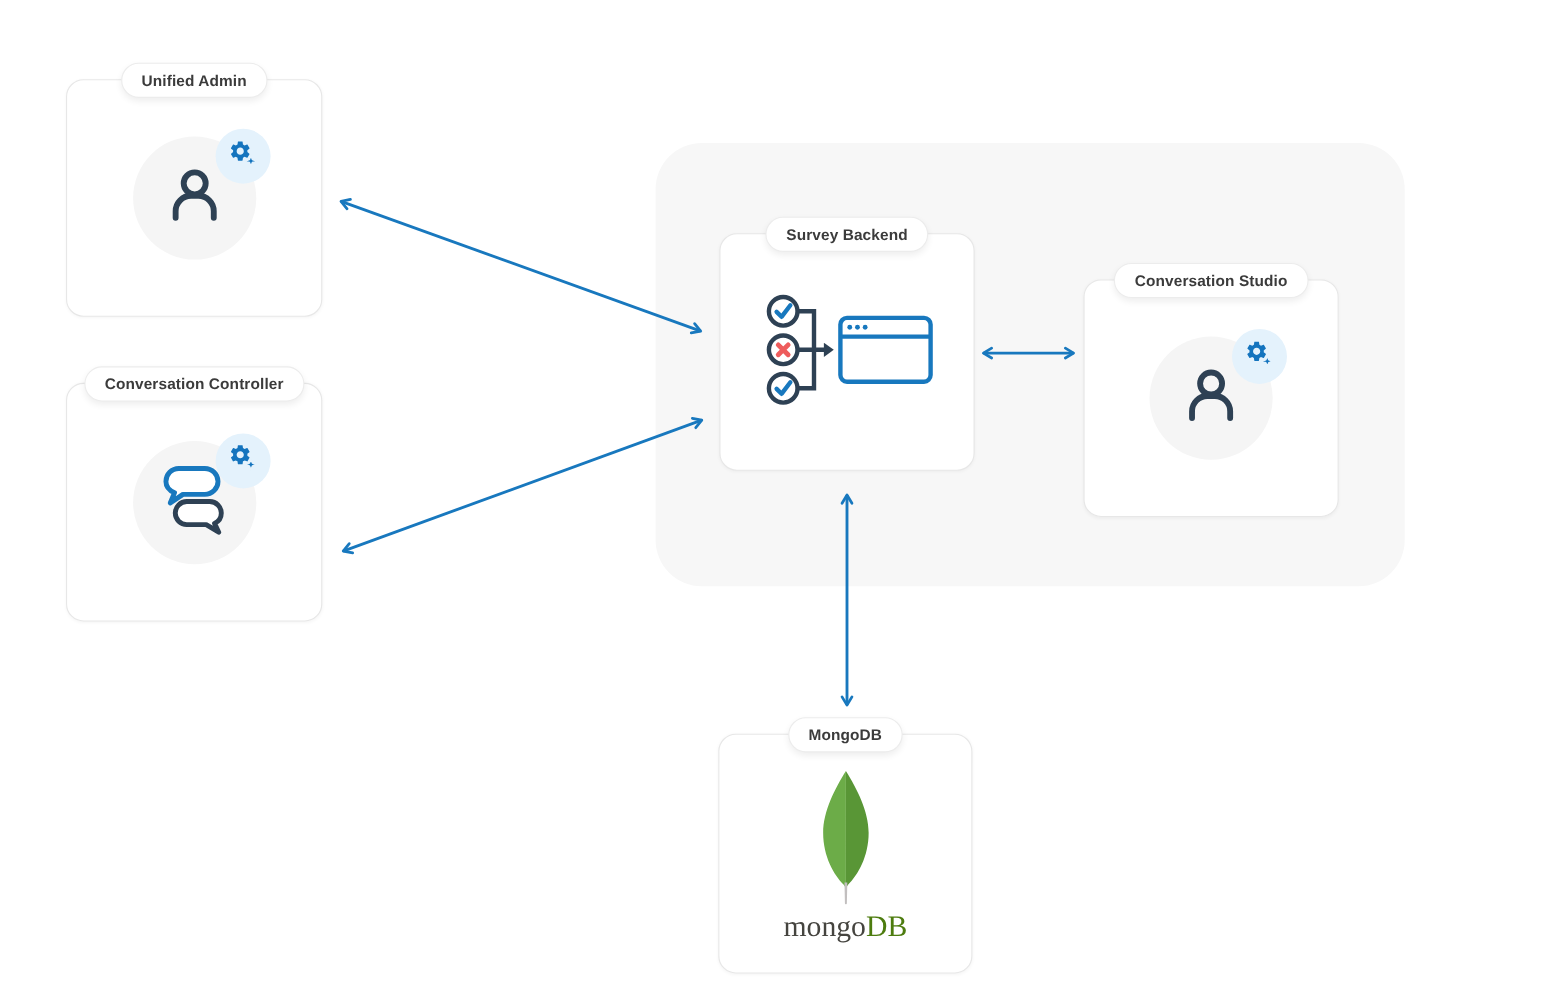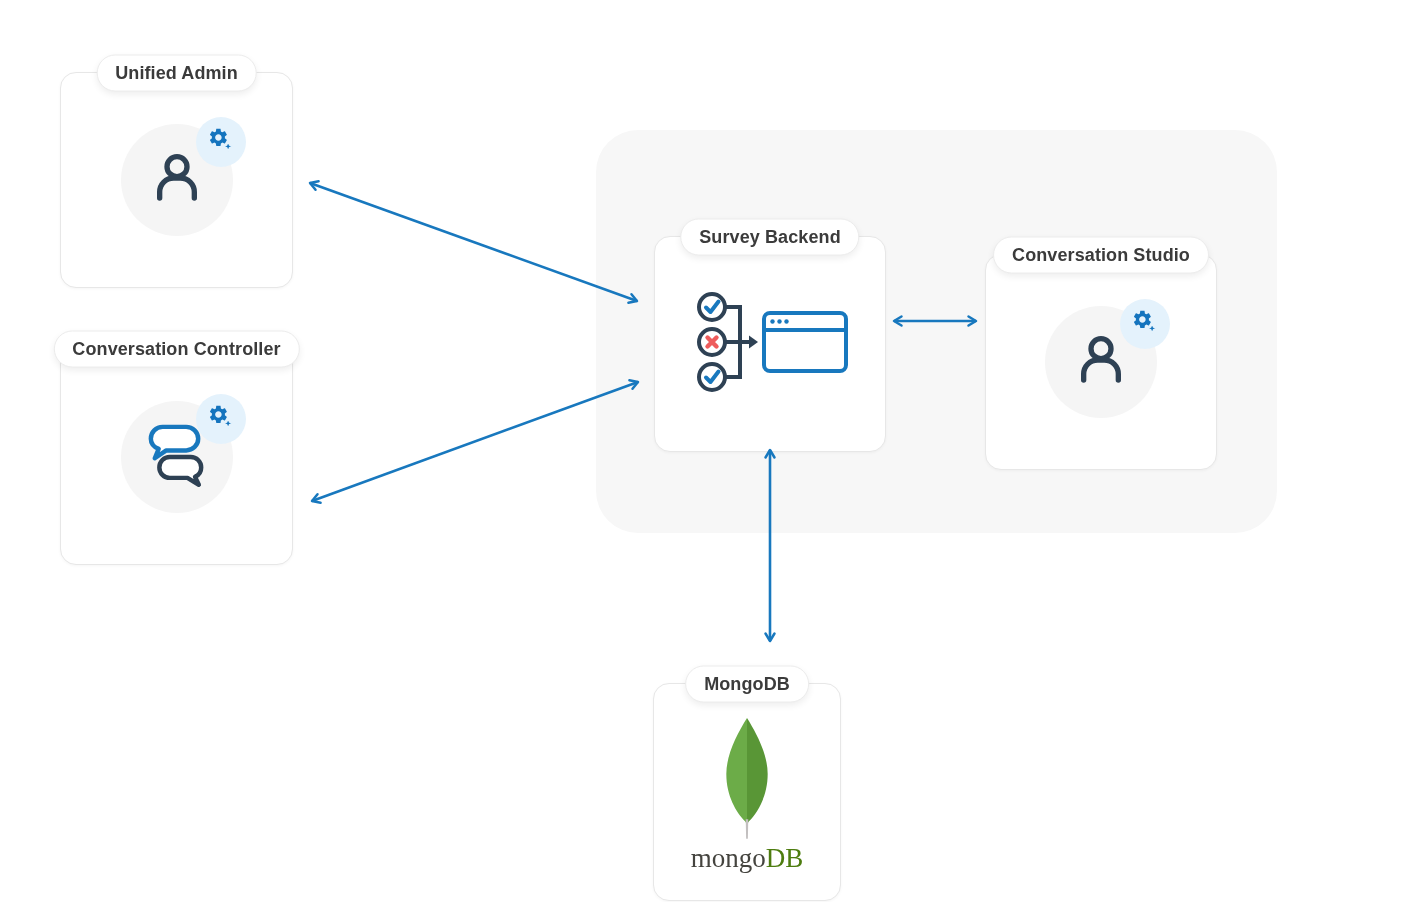--- a/index.html
+++ b/index.html
@@ -34,21 +34,21 @@
   }
 
   .pill {
     position: absolute;
     top: 0; left: 50%;
     transform: translate(-50%, -50%);
     background: #ffffff;
     border: 1px solid #ececec;
     border-radius: 999px;
     padding: 7px 18px;
-    font-size: 18px;
+    font-size: 14px;
     font-weight: 700;
     color: #3b3b3b;
     white-space: nowrap;
     letter-spacing: 0.1px;
     box-shadow: 0 3px 7px rgba(0,0,0,0.07);
     z-index: 3;
   }
 
   .icon-circle {
     position: relative;
@@ -139,21 +139,21 @@
             <g transform="translate(0.5,0.5) scale(0.84)" fill="#1474be" fill-rule="evenodd">
               <path d="M19.14 12.94c.04-.3.06-.61.06-.94 0-.32-.02-.64-.07-.94l2.03-1.58c.18-.14.23-.41.12-.61l-1.92-3.32c-.12-.22-.37-.29-.59-.22l-2.39.96c-.5-.38-1.03-.7-1.62-.94l-.36-2.54c-.04-.24-.24-.41-.48-.41h-3.84c-.24 0-.43.17-.47.41l-.36 2.54c-.59.24-1.13.57-1.62.94l-2.39-.96c-.22-.08-.47 0-.59.22L2.74 8.87c-.12.21-.08.47.12.61l2.03 1.58c-.05.3-.09.63-.09.94s.02.64.07.94l-2.03 1.58c-.18.14-.23.41-.12.61l1.92 3.32c.12.22.37.29.59.22l2.39-.96c.5.38 1.03.7 1.62.94l.36 2.54c.05.24.24.41.48.41h3.84c.24 0 .44-.17.47-.41l.36-2.54c.59-.24 1.13-.56 1.62-.94l2.39.96c.22.08.47 0 .59-.22l1.92-3.32c.12-.22.07-.47-.12-.61l-2.01-1.58zM12 15.6c-1.98 0-3.6-1.62-3.6-3.6s1.62-3.6 3.6-3.6 3.6 1.62 3.6 3.6-1.62 3.6-3.6 3.6z"></path>
             </g>
             <path d="M19.6 14.2 L20.9 17.6 L24.3 18.9 L20.9 20.2 L19.6 23.6 L18.3 20.2 L14.9 18.9 L18.3 17.6 Z" fill="#1474be" stroke="#e4f2fc" stroke-width="1.4" stroke-linejoin="round"></path>
           </svg>
         </span>
       </div>
     </div>
   </div>
 
-  <div class="card" style="left:654px; top:236px; width:232px; height:216px;">
+  <div class="card" style="left:654px; top:212px; width:232px; height:216px;">
     <div class="pill">Survey Backend</div>
     <span>
       <svg width="164" height="112" viewBox="0 0 164 112" fill="none">
 
         <path d="M37 21 H52 V91 H37 M37 56 H52" stroke="#2e4154" stroke-width="4" fill="none"></path>
         <path d="M52 56 H62" stroke="#2e4154" stroke-width="4"></path>
         <path d="M61 49.5 L70 56 L61 62.5 Z" fill="#2e4154"></path>
 
         <circle cx="24" cy="21" r="13" fill="#ffffff" stroke="#2e4154" stroke-width="4"></circle>
         <circle cx="24" cy="56" r="13" fill="#ffffff" stroke="#2e4154" stroke-width="4"></circle>
@@ -186,21 +186,21 @@
             <g transform="translate(0.5,0.5) scale(0.84)" fill="#1474be" fill-rule="evenodd">
               <path d="M19.14 12.94c.04-.3.06-.61.06-.94 0-.32-.02-.64-.07-.94l2.03-1.58c.18-.14.23-.41.12-.61l-1.92-3.32c-.12-.22-.37-.29-.59-.22l-2.39.96c-.5-.38-1.03-.7-1.62-.94l-.36-2.54c-.04-.24-.24-.41-.48-.41h-3.84c-.24 0-.43.17-.47.41l-.36 2.54c-.59.24-1.13.57-1.62.94l-2.39-.96c-.22-.08-.47 0-.59.22L2.74 8.87c-.12.21-.08.47.12.61l2.03 1.58c-.05.3-.09.63-.09.94s.02.64.07.94l-2.03 1.58c-.18.14-.23.41-.12.61l1.92 3.32c.12.22.37.29.59.22l2.39-.96c.5.38 1.03.7 1.62.94l.36 2.54c.05.24.24.41.48.41h3.84c.24 0 .44-.17.47-.41l.36-2.54c.59-.24 1.13-.56 1.62-.94l2.39.96c.22.08.47 0 .59-.22l1.92-3.32c.12-.22.07-.47-.12-.61l-2.01-1.58zM12 15.6c-1.98 0-3.6-1.62-3.6-3.6s1.62-3.6 3.6-3.6 3.6 1.62 3.6 3.6-1.62 3.6-3.6 3.6z"></path>
             </g>
             <path d="M19.6 14.2 L20.9 17.6 L24.3 18.9 L20.9 20.2 L19.6 23.6 L18.3 20.2 L14.9 18.9 L18.3 17.6 Z" fill="#1474be" stroke="#e4f2fc" stroke-width="1.4" stroke-linejoin="round"></path>
           </svg>
         </span>
       </div>
     </div>
   </div>
 
-  <div class="card" style="left:653px; top:667px; width:188px; height:218px;margin-top:16px;">
+  <div class="card" style="left:653px; top:667px; width:231px; height:218px;">
     <div class="pill">MongoDB</div>
     <div class="mongo-wrap">
       <span>
         <svg width="70" height="128" viewBox="0 0 70 130">
           <path d="M35 5 C25 21 14 42 14 62 C14 84 24 101 33 110 L35 113 Z" fill="#6cac48"></path>
           <path d="M35 5 C45 21 56 42 56 62 C56 84 46 101 37 110 L35 113 Z" fill="#599636"></path>
           <path d="M33.7 108 H36.3 L35.9 127 C35.9 128.2 34.1 128.2 34.1 127 Z" fill="#c2bfbf"></path>
         </svg>
       </span>
       <div class="mongo-logo-text"><span>mongo</span><span class="db">DB</span></div>

